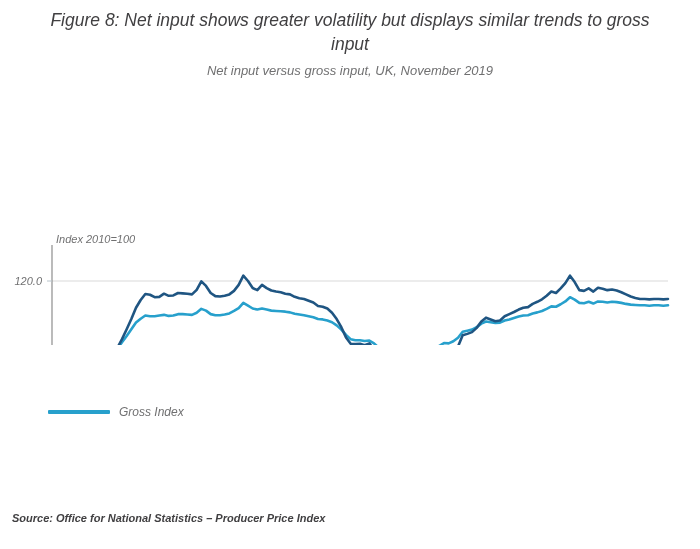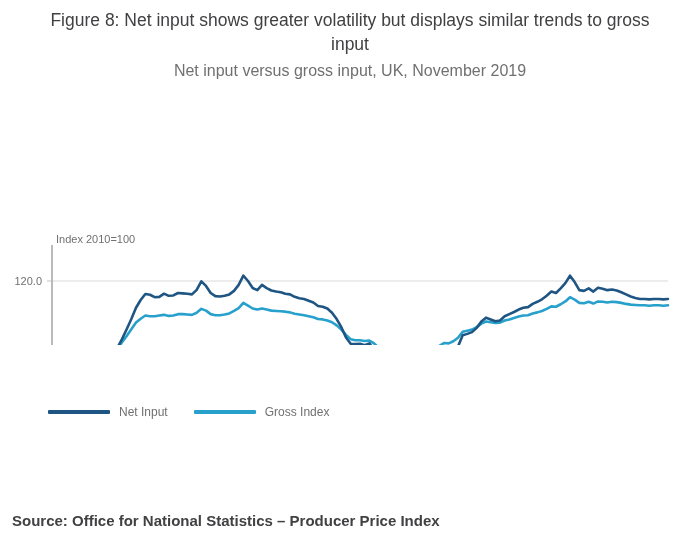--- a/index.html
+++ b/index.html
@@ -13,33 +13,34 @@
     font-family: "Liberation Sans", sans-serif;
     color: #414042;
     overflow: hidden;
     position: relative;
   }
   .figure {
     width: 700px;
     height: 388px;
     position: relative;
     box-sizing: border-box;
+    font-style: italic;
   }
   .chart-title {
     text-align: center;
     font-size: 17.5px;
     line-height: 24px;
     color: #414042;
     font-weight: 400;
     padding: 8px 30px 0 30px;
     margin: 0;
   }
   .chart-subtitle {
     text-align: center;
-    font-size: 16px;
+    font-size: 13px;
     line-height: 16px;
     color: #707071;
     font-weight: 400;
     margin: 7px 0 0 0;
     padding: 0 30px;
   }
   .plot-wrap {
     position: relative;
     width: 700px;
     height: 250px;
@@ -76,21 +77,21 @@
     border-radius: 1px;
   }
   .legend-label {
     font-size: 12px;
     color: #707071;
   }
   .source {
     position: absolute;
     left: 12px;
     top: 512px;
-    font-size: 15px;
+    font-size: 11px;
     font-weight: bold;
     color: #414042;
   }
 </style>
 </head>
 <body>
 
 <div class="figure">
 
   <h1 class="chart-title">Figure 8: Net input shows greater volatility but displays similar trends to gross input</h1>
@@ -137,24 +138,20 @@
         <text x="556" y="369" text-anchor="middle" class="tick-label">2018 Nov</text>
         <line x1="612" y1="352" x2="612" y2="357" stroke="#b8c4cc" stroke-width="1"></line>
         <text x="612" y="369" text-anchor="middle" class="tick-label">2019 Nov</text>
         <polyline points="52.00,273.42 56.67,272.01 61.33,271.31 66.00,268.84 70.67,266.02 75.33,264.25 80.00,262.49 84.67,261.08 89.33,258.62 94.00,258.26 98.67,259.32 103.33,260.38 108.00,260.73 112.67,258.26 117.33,253.68 122.00,247.34 126.67,240.99 131.33,234.29 136.00,227.59 140.67,223.72 145.33,220.54 150.00,221.25 154.67,221.25 159.33,220.54 164.00,219.84 168.67,220.90 173.33,220.54 178.00,219.14 182.67,219.14 187.33,219.49 192.00,219.84 196.67,217.72 201.33,213.85 206.00,215.61 210.67,219.14 215.33,220.19 220.00,220.19 224.67,219.49 229.33,218.43 234.00,215.96 238.67,213.14 243.33,207.86 248.00,210.68 252.67,213.50 257.33,214.55 262.00,213.50 266.67,214.55 271.33,215.61 276.00,215.96 280.67,216.31 285.33,216.67 290.00,217.37 294.67,218.78 299.33,219.49 304.00,220.19 308.67,221.25 313.33,222.31 318.00,224.07 322.67,224.42 327.33,225.48 332.00,227.24 336.67,230.41 341.33,234.64 346.00,239.93 350.67,244.16 355.33,245.22 360.00,245.22 364.67,245.93 369.33,245.57 374.00,248.39 378.67,252.62 383.33,256.85 388.00,259.67 392.67,260.02 397.33,259.67 402.00,260.73 406.67,262.49 411.33,263.20 416.00,264.25 420.67,263.55 425.33,260.73 430.00,257.91 434.67,253.68 439.33,250.86 444.00,248.04 448.67,248.39 453.33,246.28 458.00,242.75 462.67,236.76 467.33,235.70 472.00,234.64 476.67,232.18 481.33,228.65 486.00,226.54 490.67,227.24 495.33,227.95 500.00,227.59 504.67,225.48 509.33,224.42 514.00,223.01 518.67,221.60 523.33,220.54 528.00,220.19 532.67,218.43 537.33,217.37 542.00,215.96 546.67,213.85 551.33,211.38 556.00,211.73 560.67,209.26 565.33,206.44 570.00,202.21 574.67,204.68 579.33,207.86 584.00,208.21 588.67,206.80 593.33,208.56 598.00,206.44 602.67,206.80 607.33,207.50 612.00,206.80 616.67,207.15 621.33,207.86 626.00,208.91 630.67,209.62 635.33,209.97 640.00,210.32 644.67,210.32 649.33,210.68 654.00,210.32 658.67,210.32 663.33,210.68 668.00,210.32" fill="none" stroke="#27a0cc" stroke-width="2.6" stroke-linejoin="round" stroke-linecap="round"></polyline>
         <polyline points="52.00,276.59 56.67,273.42 61.33,274.13 66.00,270.60 70.67,267.07 75.33,264.96 80.00,262.84 84.67,261.44 89.33,257.91 94.00,257.56 98.67,258.97 103.33,260.73 108.00,261.44 112.67,258.62 117.33,252.97 122.00,244.16 126.67,234.29 131.33,224.07 136.00,212.79 140.67,205.04 145.33,199.04 150.00,199.75 154.67,202.21 159.33,201.86 164.00,198.69 168.67,200.81 173.33,200.45 178.00,197.99 182.67,198.34 187.33,198.69 192.00,199.39 196.67,194.81 201.33,186.35 206.00,190.94 210.67,197.99 215.33,201.16 220.00,201.51 224.67,200.81 229.33,199.39 234.00,195.87 238.67,189.88 243.33,180.71 248.00,186.00 252.67,193.05 257.33,195.16 262.00,189.88 266.67,193.05 271.33,195.52 276.00,196.57 280.67,197.28 285.33,198.69 290.00,199.39 294.67,201.86 299.33,203.27 304.00,203.98 308.67,205.74 313.33,207.50 318.00,211.03 322.67,211.73 327.33,213.50 332.00,217.72 336.67,224.07 341.33,232.18 346.00,242.40 350.67,248.75 355.33,249.10 360.00,248.75 364.67,250.16 369.33,248.39 374.00,254.74 378.67,264.25 383.33,273.07 388.00,277.65 392.67,278.00 397.33,277.65 402.00,279.76 406.67,283.64 411.33,285.40 416.00,288.23 420.67,287.52 425.33,282.23 430.00,276.94 434.67,268.84 439.33,262.49 444.00,257.21 448.67,258.62 453.33,255.79 458.00,251.56 462.67,240.29 467.33,238.88 472.00,237.11 476.67,232.88 481.33,226.54 486.00,222.66 490.67,224.42 495.33,226.19 500.00,225.48 504.67,221.25 509.33,219.14 514.00,217.02 518.67,214.55 523.33,212.79 528.00,212.09 532.67,208.91 537.33,206.80 542.00,204.33 546.67,200.81 551.33,196.57 556.00,197.99 560.67,193.40 565.33,188.11 570.00,180.71 574.67,187.06 579.33,195.16 584.00,195.87 588.67,193.40 593.33,196.57 598.00,192.70 602.67,193.75 607.33,195.16 612.00,194.46 616.67,195.52 621.33,197.28 626.00,199.39 630.67,201.51 635.33,202.92 640.00,203.98 644.67,203.98 649.33,204.33 654.00,203.98 658.67,203.98 663.33,204.33 668.00,203.98" fill="none" stroke="#1f5582" stroke-width="2.6" stroke-linejoin="round" stroke-linecap="round"></polyline>
       </svg>
   </div>
 
   <div class="legend">
     <div class="legend-item">
-      <span class="legend-swatch" id="swatch-0" style="background: rgb(31, 85, 130);"></span>
-      <span class="legend-label">Net Input</span>
-    </div>
-    <div class="legend-item">
       <span class="legend-swatch" id="swatch-1" style="background: rgb(39, 160, 204);"></span>
       <span class="legend-label">Gross Index</span>
     </div>
   </div>
 
   <div class="source">Source: Office for National Statistics – Producer Price Index</div>
 
 </div>
 
 </body></html>

